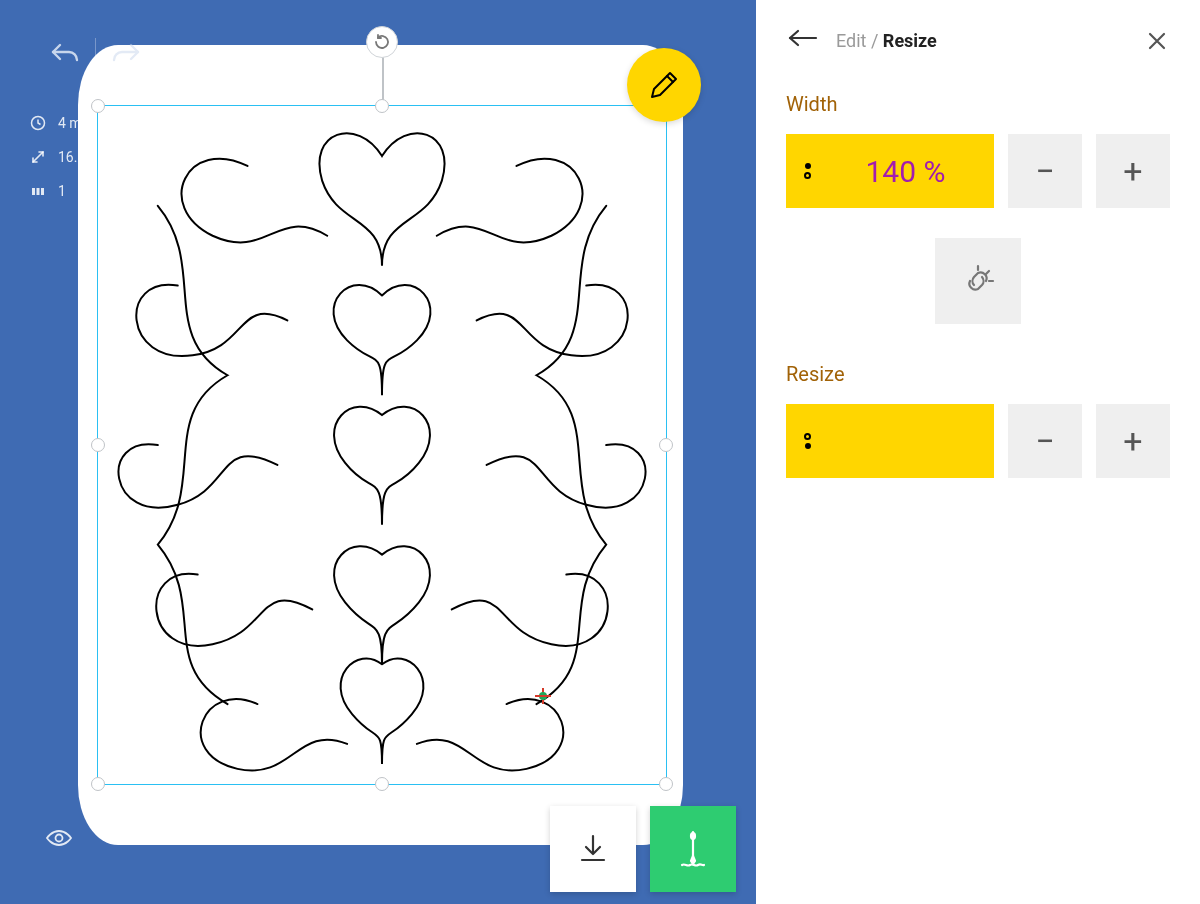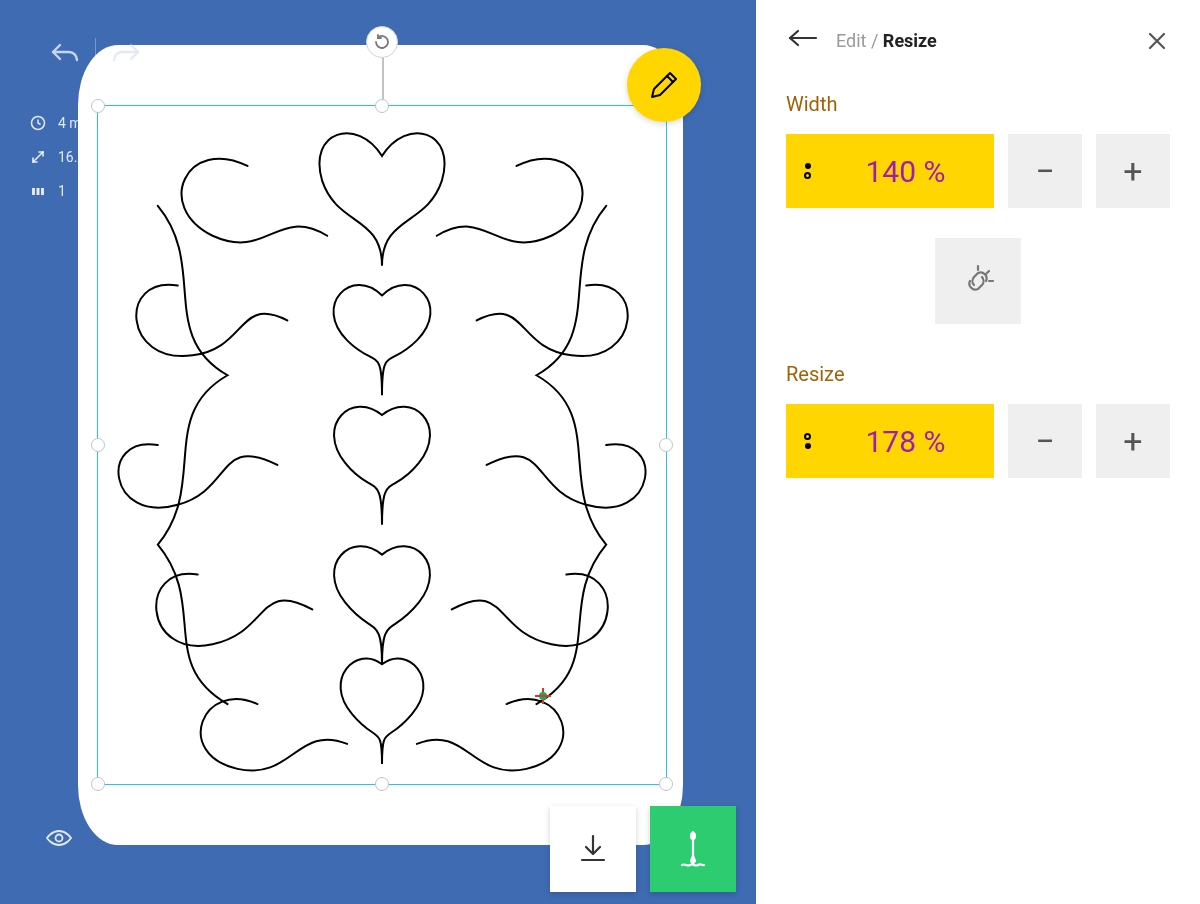--- a/index.html
+++ b/index.html
@@ -411,18 +411,17 @@
     </div>
   </div>
 
   <div class="label">Resize</div>
   <div class="control-row">
     <div class="value-box">
       <span class="dots-icon">
           <span class="d2"></span>
           <span class="d1"></span>
         </span>
-      <span class="val">178 %</span>
     </div>
     <div class="step-btn">−</div>
     <div class="step-btn">+</div>
   </div>
 </div>
 
 </body></html>

